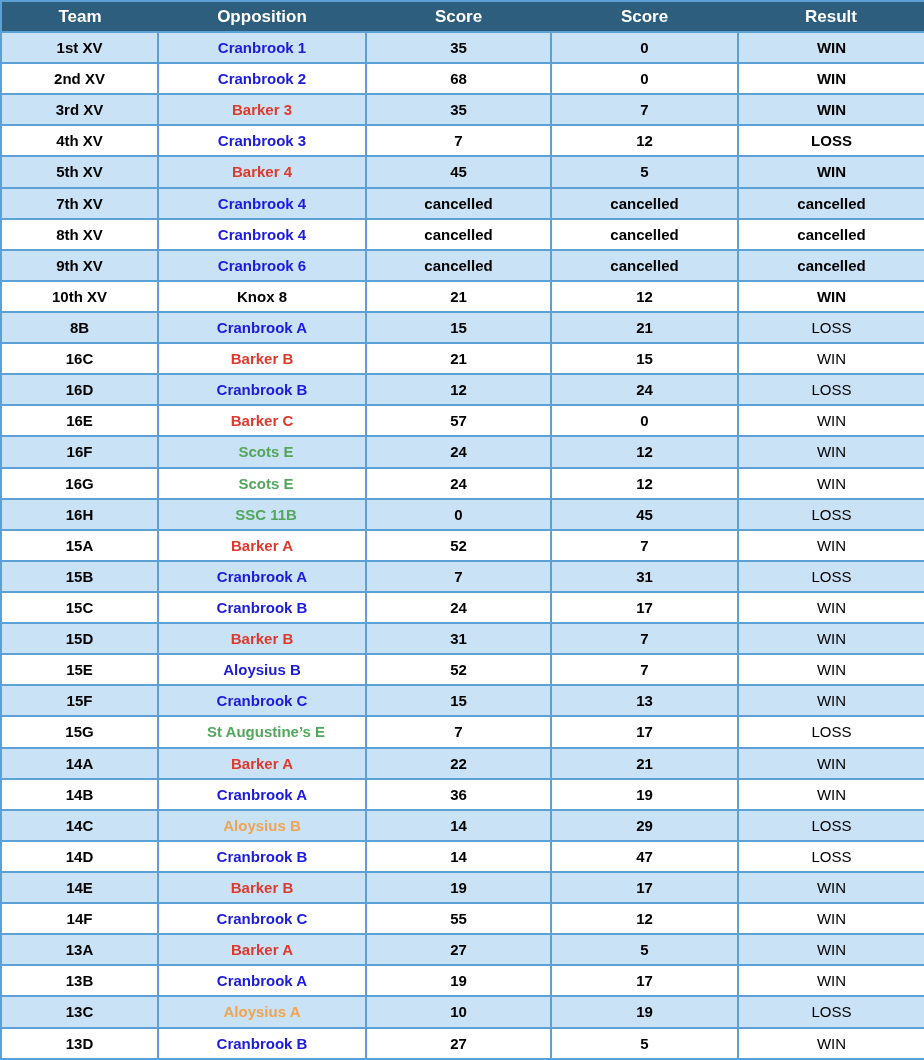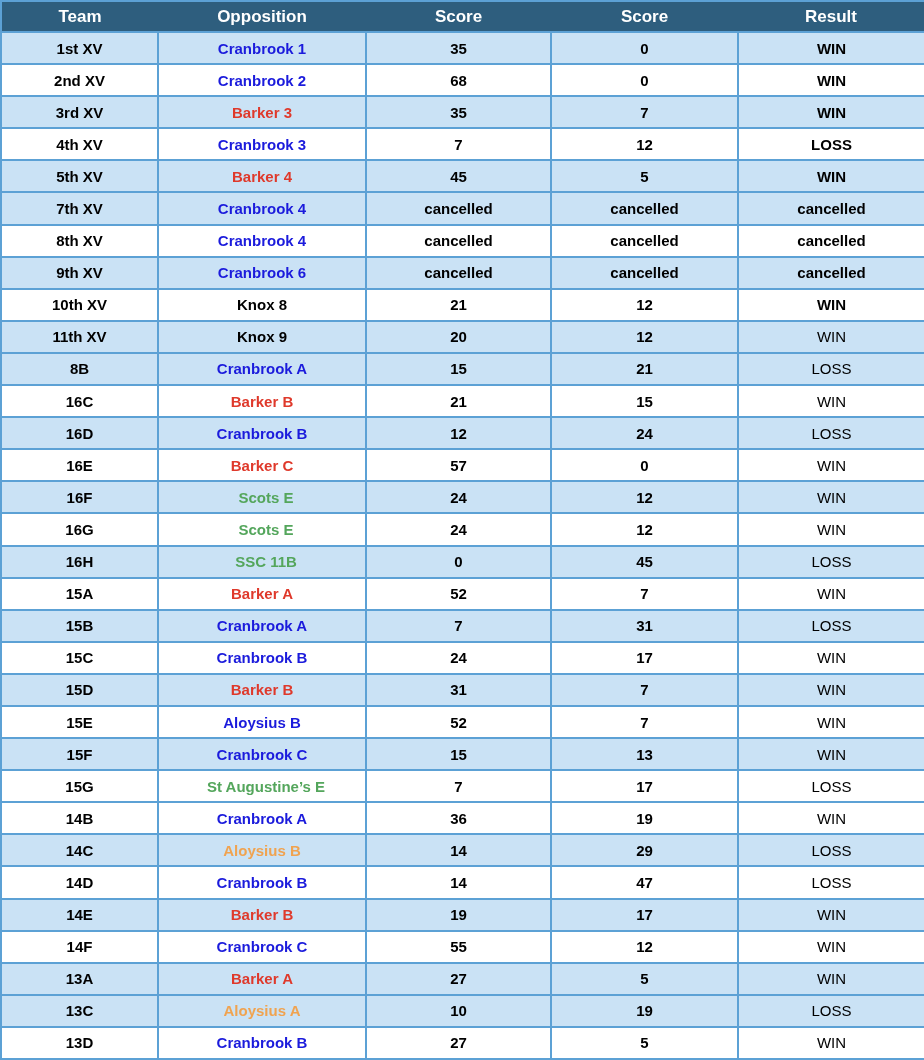--- a/index.html
+++ b/index.html
@@ -138,27 +138,20 @@
         <td class="result-cell">cancelled</td>
       </tr>
       <tr>
         <td class="">10th XV</td>
         <td class="opp-black">Knox 8</td>
         <td class="">21</td>
         <td class="">12</td>
         <td class="result-cell">WIN</td>
       </tr>
       <tr class="stripe">
-        <td class="">11th XV</td>
-        <td class="opp-black">Knox 9</td>
-        <td class="">20</td>
-        <td class="">12</td>
-        <td class="result-cell">WIN</td>
-      </tr>
-      <tr class="stripe">
         <td class="">8B</td>
         <td class="opp-blue">Cranbrook A</td>
         <td class="">15</td>
         <td class="">21</td>
         <td class="result-cell">LOSS</td>
       </tr>
       <tr>
         <td class="">16C</td>
         <td class="opp-red">Barker B</td>
         <td class="">21</td>
@@ -242,20 +235,27 @@
         <td class="">13</td>
         <td class="result-cell">WIN</td>
       </tr>
       <tr>
         <td class="">15G</td>
         <td class="opp-green">St Augustine’s E</td>
         <td class="">7</td>
         <td class="">17</td>
         <td class="result-cell">LOSS</td>
       </tr>
+      <tr class="stripe">
+        <td class="">14A</td>
+        <td class="opp-red">Barker A</td>
+        <td class="">22</td>
+        <td class="">21</td>
+        <td class="result-cell">WIN</td>
+      </tr>
       <tr>
         <td class="">14B</td>
         <td class="opp-blue">Cranbrook A</td>
         <td class="">36</td>
         <td class="">19</td>
         <td class="result-cell">WIN</td>
       </tr>
       <tr class="stripe">
         <td class="">14C</td>
         <td class="opp-orange">Aloysius B</td>
@@ -284,20 +284,27 @@
         <td class="">12</td>
         <td class="result-cell">WIN</td>
       </tr>
       <tr class="stripe">
         <td class="">13A</td>
         <td class="opp-red">Barker A</td>
         <td class="">27</td>
         <td class="">5</td>
         <td class="result-cell">WIN</td>
       </tr>
+      <tr>
+        <td class="">13B</td>
+        <td class="opp-blue">Cranbrook A</td>
+        <td class="">19</td>
+        <td class="">17</td>
+        <td class="result-cell">WIN</td>
+      </tr>
       <tr class="stripe">
         <td class="">13C</td>
         <td class="opp-orange">Aloysius A</td>
         <td class="">10</td>
         <td class="">19</td>
         <td class="result-cell">LOSS</td>
       </tr>
       <tr>
         <td class="">13D</td>
         <td class="opp-blue">Cranbrook B</td>

